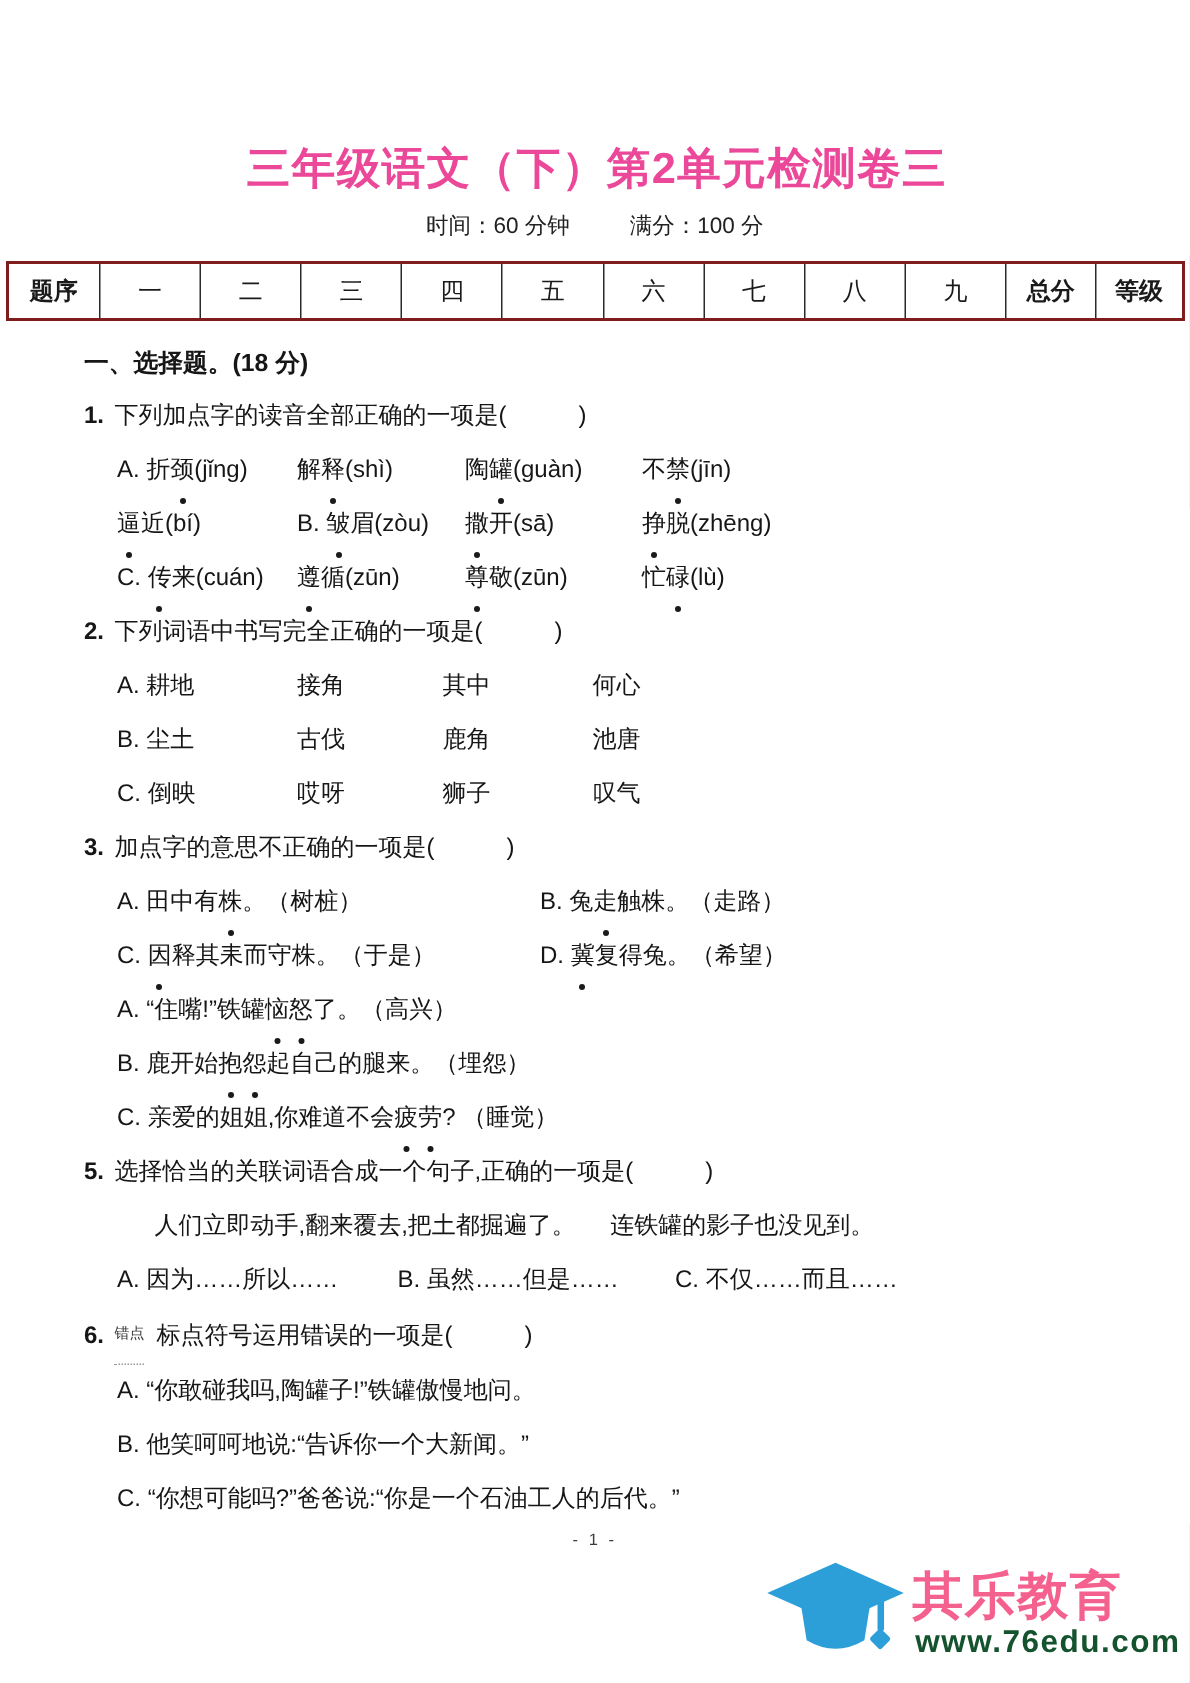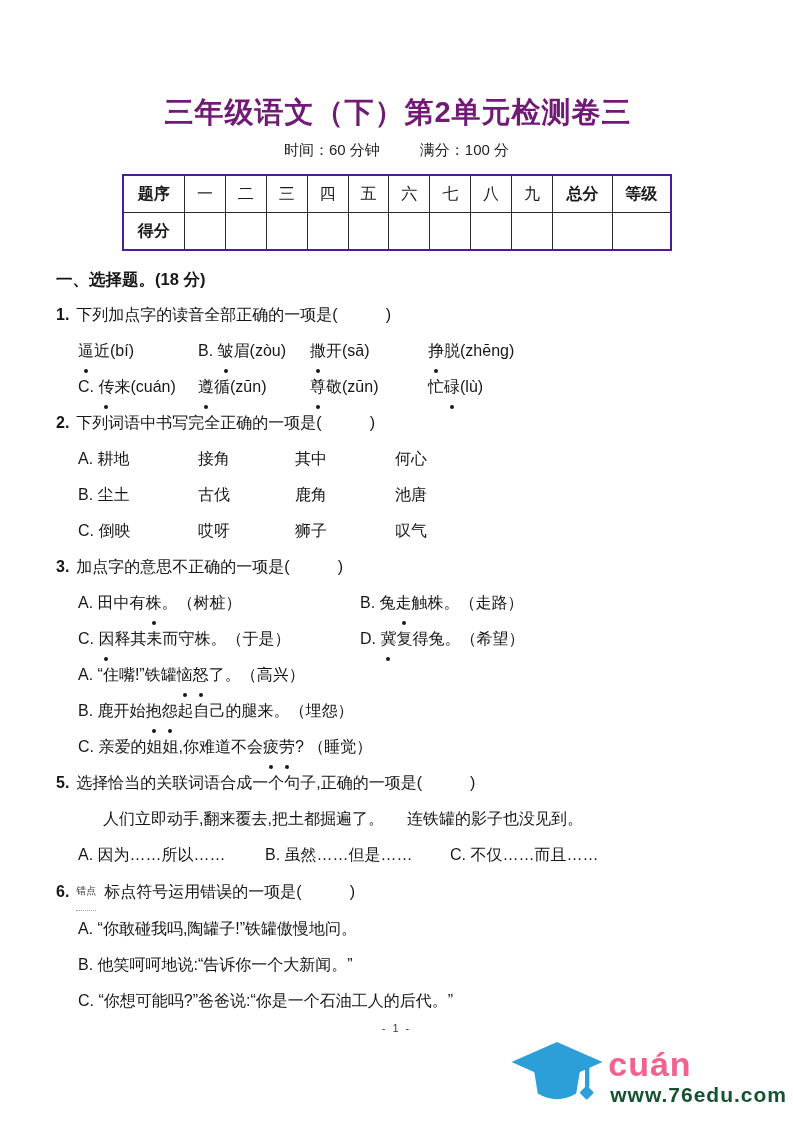--- a/index.html
+++ b/index.html
@@ -3,29 +3,29 @@
 <meta charset="utf-8">
 <style>
   html,body{margin:0;padding:0;background:#e8e8e8;}
   .page{
     width:793px;height:1122px;position:relative;background:#ffffff;
     overflow:hidden;font-family:"Liberation Sans",sans-serif;color:#161616;
     box-sizing:border-box;margin:0 auto;
   }
   .title{
     margin:93px 0 0 3px;text-align:center;font-size:29px;font-weight:800;
-    letter-spacing:1px;color:#701a75;
+    letter-spacing:1px;color:#ec4899;
   }
   .subtitle{
     display:flex;justify-content:center;gap:40px;margin-top:8px;
     font-size:15px;color:#222;
   }
   .score-table{
-    width:550px;margin:14px auto 0 auto;border-collapse:collapse;
-    table-layout:fixed;border:2px solid #4c1d95;
+    width:786px;margin:14px auto 0 auto;border-collapse:collapse;
+    table-layout:fixed;border:2px solid #7f1d1d;
   }
   .score-table td{
     border:1.4px solid #2a2a2a;height:36px;text-align:center;
     font-size:16px;padding:0;color:#1a1a1a;
   }
   .score-table td.lbl{font-weight:700;}
   .content{margin:10px 56px 0 56px;}
   .line{line-height:36px;font-size:16px;white-space:nowrap;}
   .heading{font-weight:700;font-size:16.5px;}
   .qnum{font-weight:700;margin-right:7px;}
@@ -98,43 +98,35 @@
         <td>三</td>
         <td>四</td>
         <td>五</td>
         <td>六</td>
         <td>七</td>
         <td>八</td>
         <td>九</td>
         <td class="lbl">总分</td>
         <td class="lbl">等级</td>
       </tr>
-      <tr>
-        <td class="lbl">得分</td>
-        <td></td>
-        <td></td>
-        <td></td>
-        <td></td>
-        <td></td>
-        <td></td>
-        <td></td>
-        <td></td>
-        <td></td>
-        <td></td>
-        <td></td>
-      </tr>
     </tbody>
   </table>
 
   <div class="content">
 
     <div class="line heading">一、选择题。(18 分)</div>
 
     <div class="line">
       <span class="qnum">1.</span><span>下列加点字的读音全部正确的一项是(　　　)</span>
+    </div>
+    <div class="line opt g4a">
+      <span>A. 折<span class="em">颈</span>(jǐng)</span>
+      <span>解<span class="em">释</span>(shì)</span>
+      <span>陶<span class="em">罐</span>(guàn)</span>
+      <span>不<span class="em">禁</span>(jīn)</span>
     </div>
     <div class="line opt g4a">
       <span><span class="em">逼</span>近(bí)</span>
       <span>B. <span class="em">皱</span>眉(zòu)</span>
       <span><span class="em">撒</span>开(sā)</span>
       <span><span class="em">挣</span>脱(zhēng)</span>
     </div>
     <div class="line opt g4a">
       <span>C. <span class="em">传</span>来(cuán)</span>
       <span><span class="em">遵</span>循(zūn)</span>
@@ -203,18 +195,18 @@
   </div>
 
   <div class="logo">
     <svg viewBox="0 0 112 86" width="98" height="76">
       <path d="M56 4 L108 27 L56 50 L4 27 Z" fill="#2d9fd8"></path>
       <path d="M30 38 L82 38 L78 63 Q56 76 34 63 Z" fill="#2d9fd8"></path>
       <rect x="88" y="32" width="5" height="24" rx="2" fill="#2d9fd8"></rect>
       <rect x="84" y="56" width="12" height="12" rx="2" transform="rotate(45 90 62)" fill="#2d9fd8"></rect>
     </svg>
     <div class="brand-text">
-      <div class="brand-name">cuán</div>
+      <div class="brand-name">其乐教育</div>
       <div class="brand-url">www.76edu.com</div>
     </div>
   </div>
 
 </div>
 
 </body></html>

